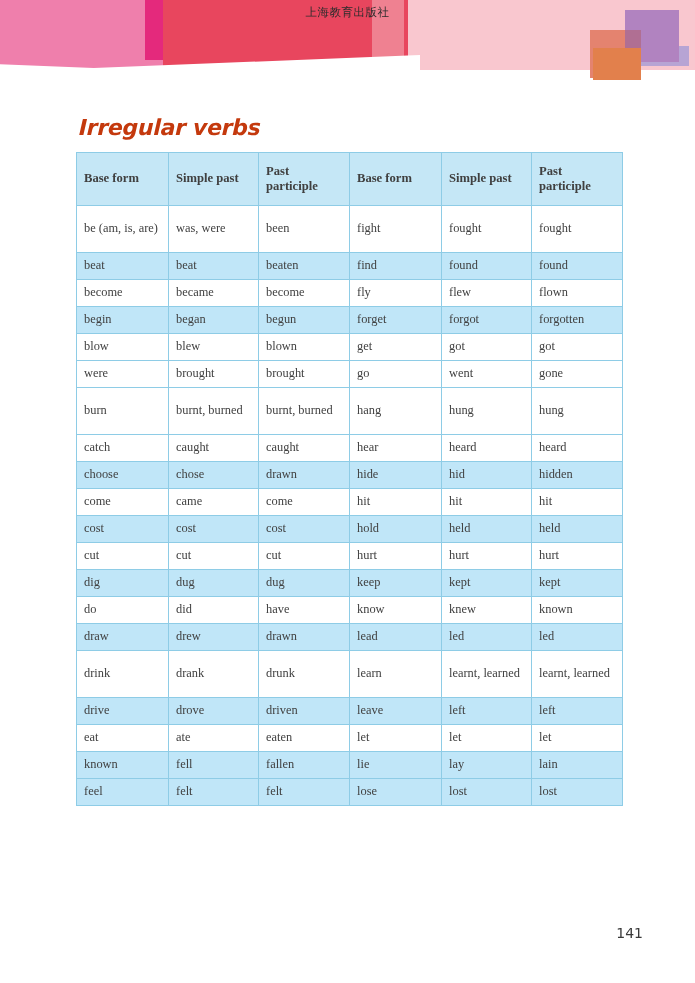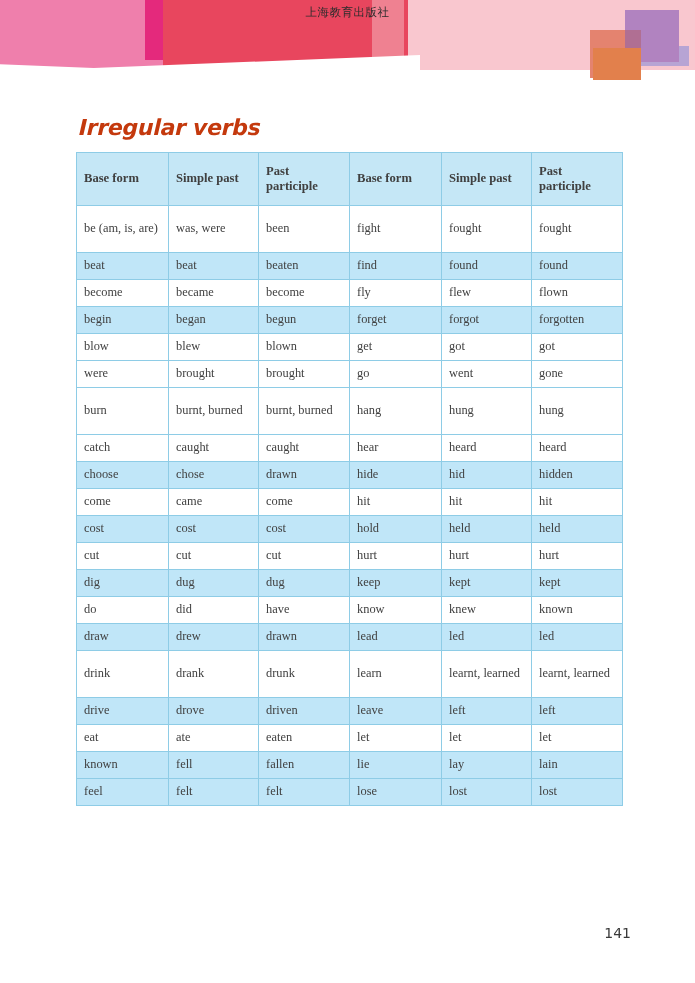--- a/index.html
+++ b/index.html
@@ -156,21 +156,21 @@
   }
 
   
   .col-b  { width: 92px; }
   .col-s  { width: 90px; }
   .col-p  { width: 91px; }
 
   
   .page-number {
     position: absolute;
-    right: 64px;
+    right: 52px;
     top: 925px;
     font-family: "DejaVu Sans", sans-serif;
     font-size: 14px;
     color: #3a3a3a;
   }
 </style>
 </head>
 <body>
 
 <div class="header-band">

